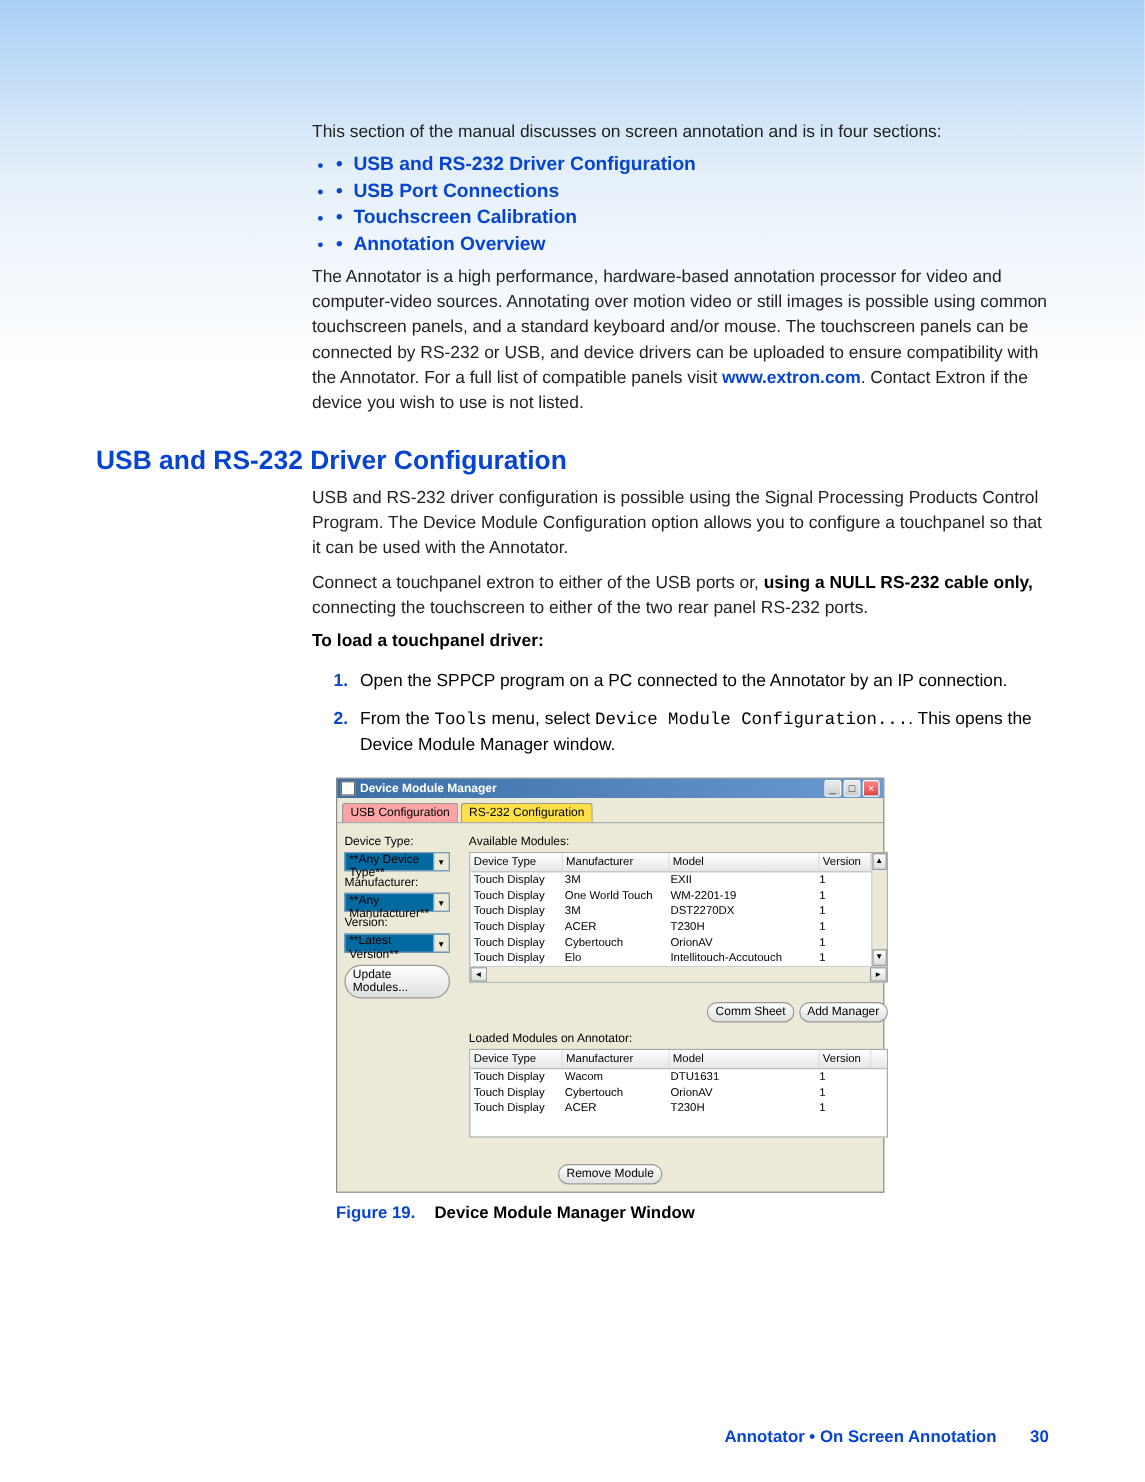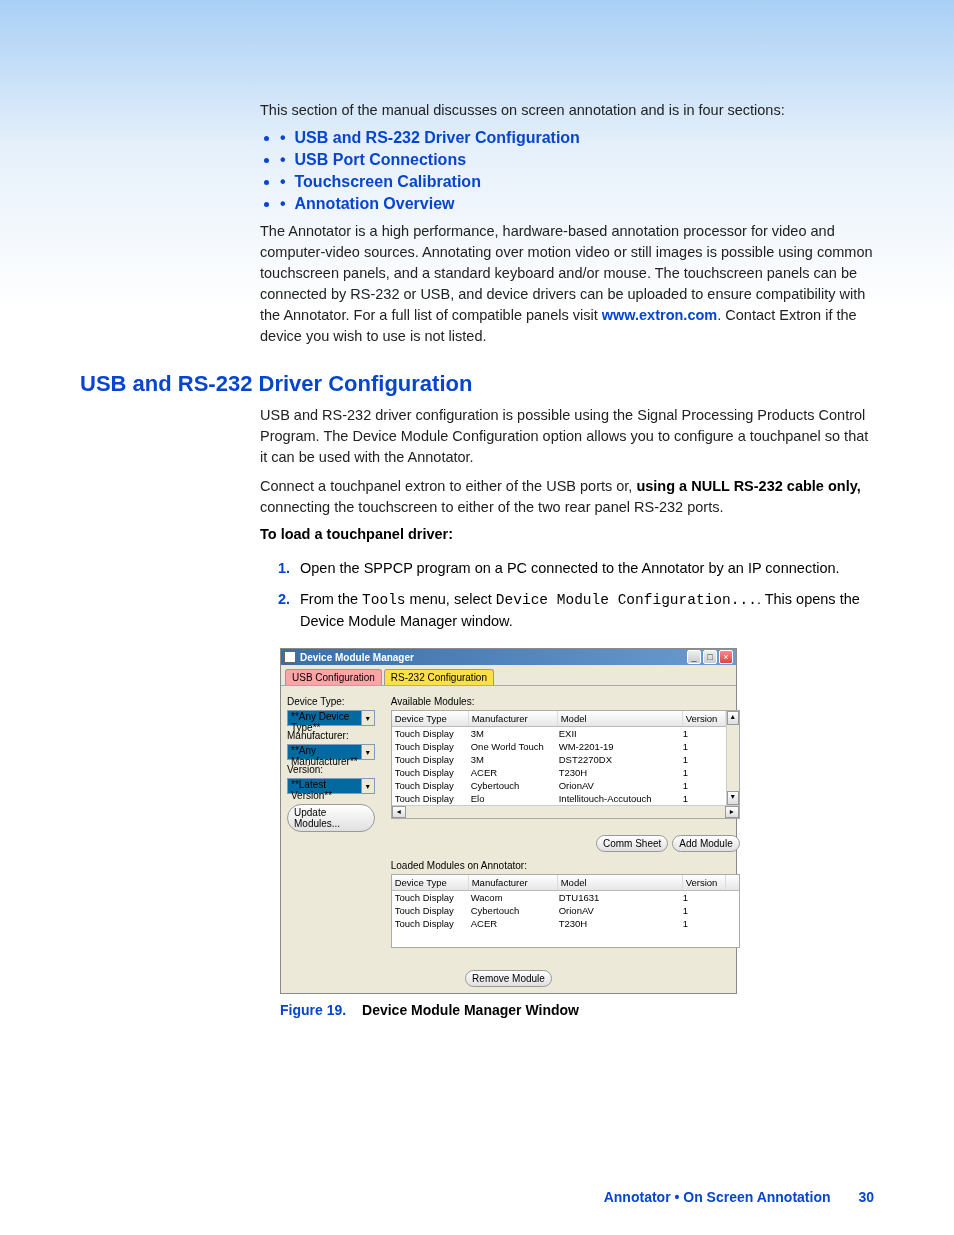--- a/index.html
+++ b/index.html
@@ -185,21 +185,21 @@
               </div>
             </div>
             <div class="hscroll">
               <div class="hbtn">◂</div>
               <div class="track"></div>
               <div class="hbtn">▸</div>
             </div>
           </div>
           <div class="actions">
             <div class="btn">Comm Sheet</div>
-            <div class="btn">Add Module</div>
+            <div class="btn">Add Manager</div>
           </div>
 
           <div class="sub-lbl">Loaded Modules on Annotator:</div>
           <div class="tbl tbl2">
             <div class="thead">
               <div class="th c1">Device Type</div>
               <div class="th c2">Manufacturer</div>
               <div class="th c3">Model</div>
               <div class="th c4">Version</div>
             </div>

